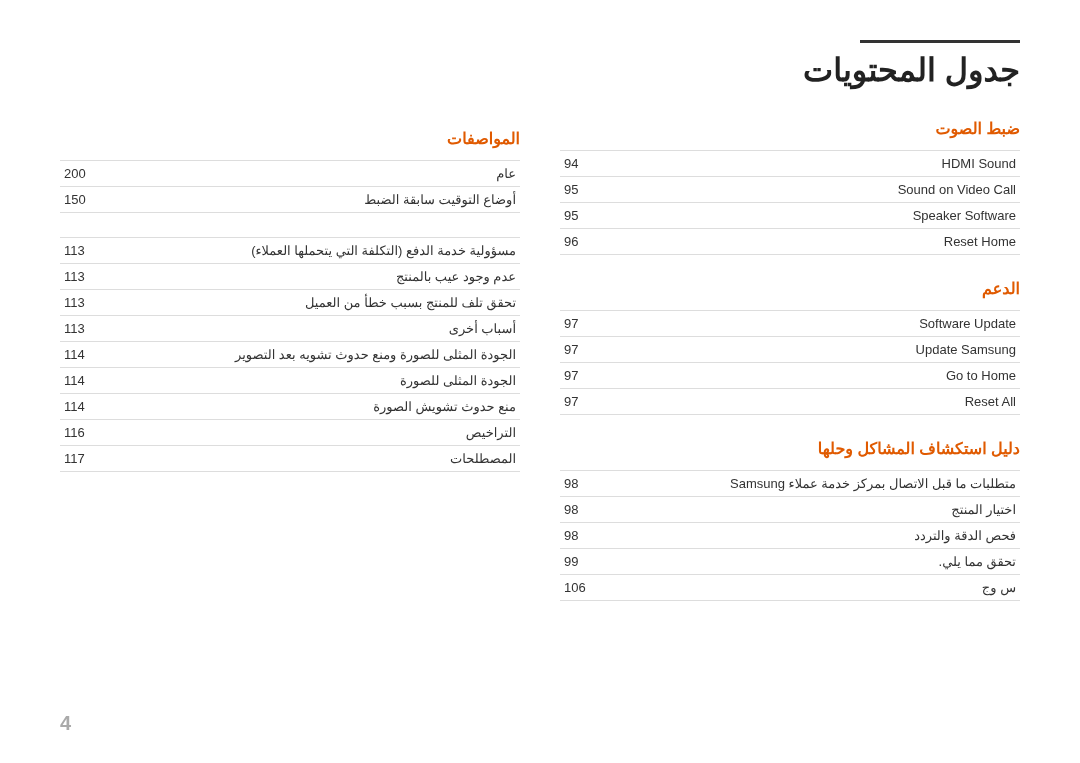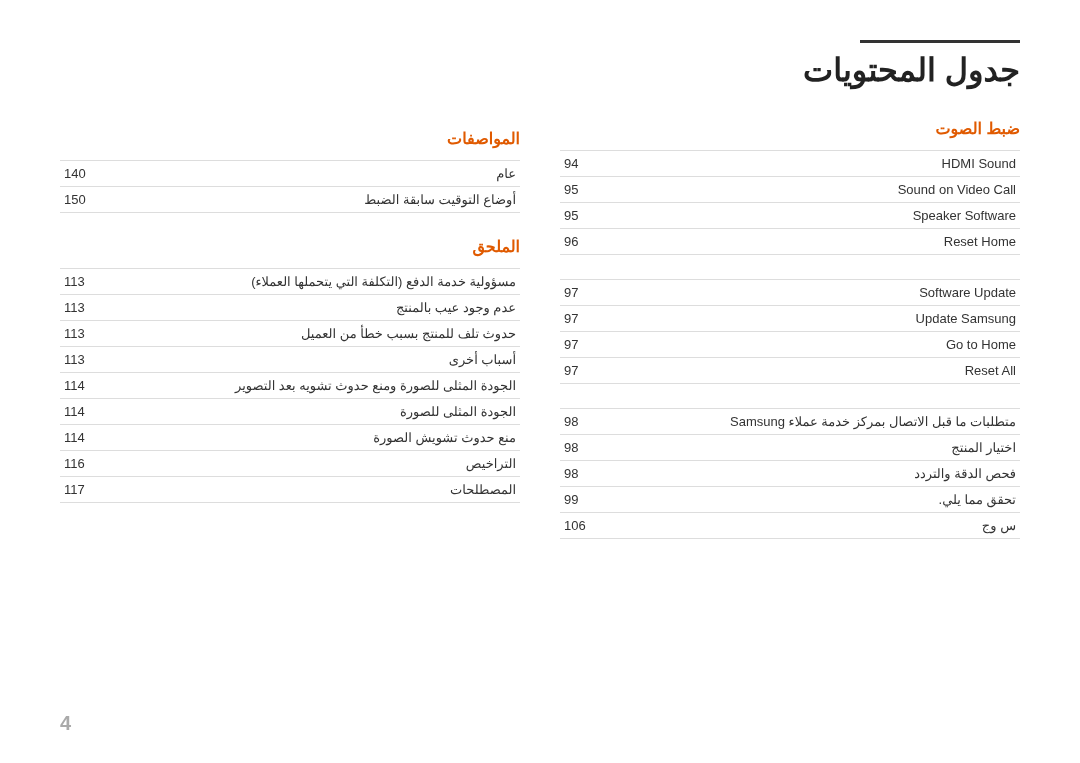--- a/index.html
+++ b/index.html
@@ -151,44 +151,43 @@
   <div class="main-content">
 
     <div class="left-column">
 
       <div class="left-section-block">
         <div class="section-header">المواصفات</div>
         <table class="toc-table">
           <tbody>
               <tr>
             <td class="label">عام</td>
-            <td class="num">140</td>
+            <td class="num">200</td>
           </tr>
           <tr>
             <td class="label">أوضاع التوقيت سابقة الضبط</td>
             <td class="num">150</td>
           </tr>
         </tbody>
           </table>
       </div>
 
       <div class="left-section-block">
-        <div class="section-header">الملحق</div>
         <table class="toc-table">
           <tbody>
               <tr>
             <td class="label">مسؤولية خدمة الدفع (التكلفة التي يتحملها العملاء)</td>
             <td class="num">113</td>
           </tr>
           <tr>
             <td class="label">عدم وجود عيب بالمنتج</td>
             <td class="num">113</td>
           </tr>
           <tr>
-            <td class="label">حدوث تلف للمنتج بسبب خطأ من العميل</td>
+            <td class="label">تحقق تلف للمنتج بسبب خطأ من العميل</td>
             <td class="num">113</td>
           </tr>
           <tr>
             <td class="label">أسباب أخرى</td>
             <td class="num">113</td>
           </tr>
           <tr>
             <td class="label">الجودة المثلى للصورة ومنع حدوث تشويه بعد التصوير</td>
             <td class="num">114</td>
           </tr>
@@ -234,20 +233,21 @@
           </tr>
           <tr>
             <td class="label">Reset Home</td>
             <td class="num">96</td>
           </tr>
         </tbody>
           </table>
       </div>
 
       <div class="left-section-block">
+        <div class="section-header">الدعم</div>
         <table class="toc-table">
           <tbody>
               <tr>
             <td class="label">Software Update</td>
             <td class="num">97</td>
           </tr>
           <tr>
             <td class="label">Update Samsung</td>
             <td class="num">97</td>
           </tr>
@@ -257,20 +257,21 @@
           </tr>
           <tr>
             <td class="label">Reset All</td>
             <td class="num">97</td>
           </tr>
         </tbody>
           </table>
       </div>
 
       <div class="left-section-block trouble-section">
+        <div class="section-header">دليل استكشاف المشاكل وحلها</div>
         <table class="toc-table trouble-table">
           <tbody>
               <tr>
             <td class="label">متطلبات ما قبل الاتصال بمركز خدمة عملاء Samsung</td>
             <td class="num">98</td>
           </tr>
           <tr>
             <td class="label">اختيار المنتج</td>
             <td class="num">98</td>
           </tr>

